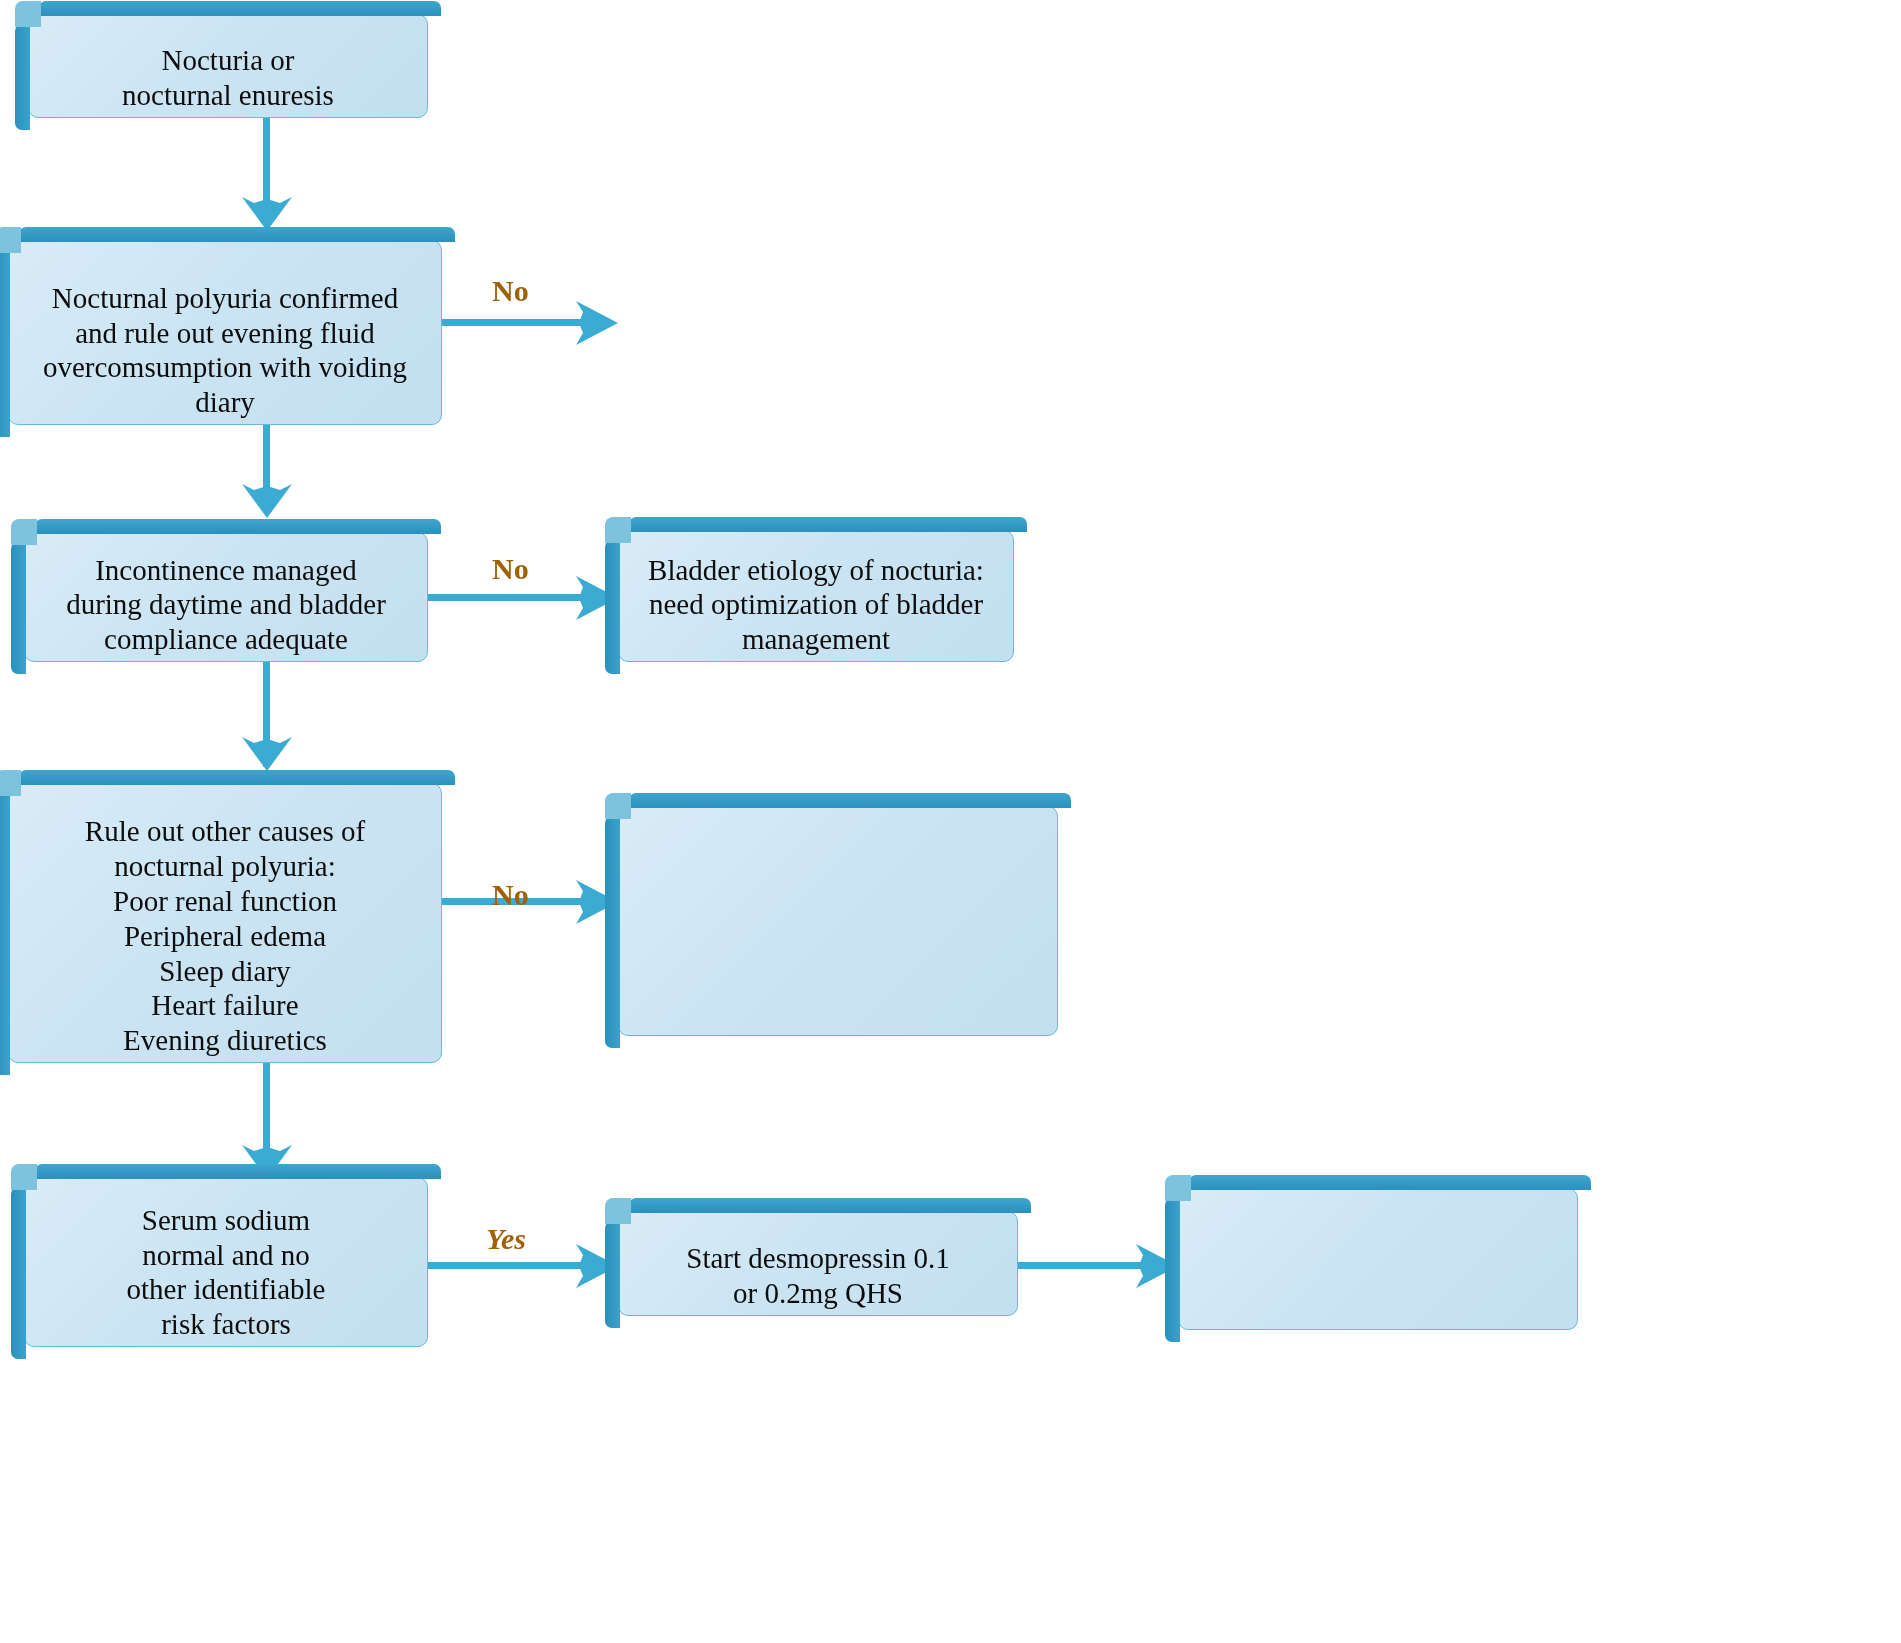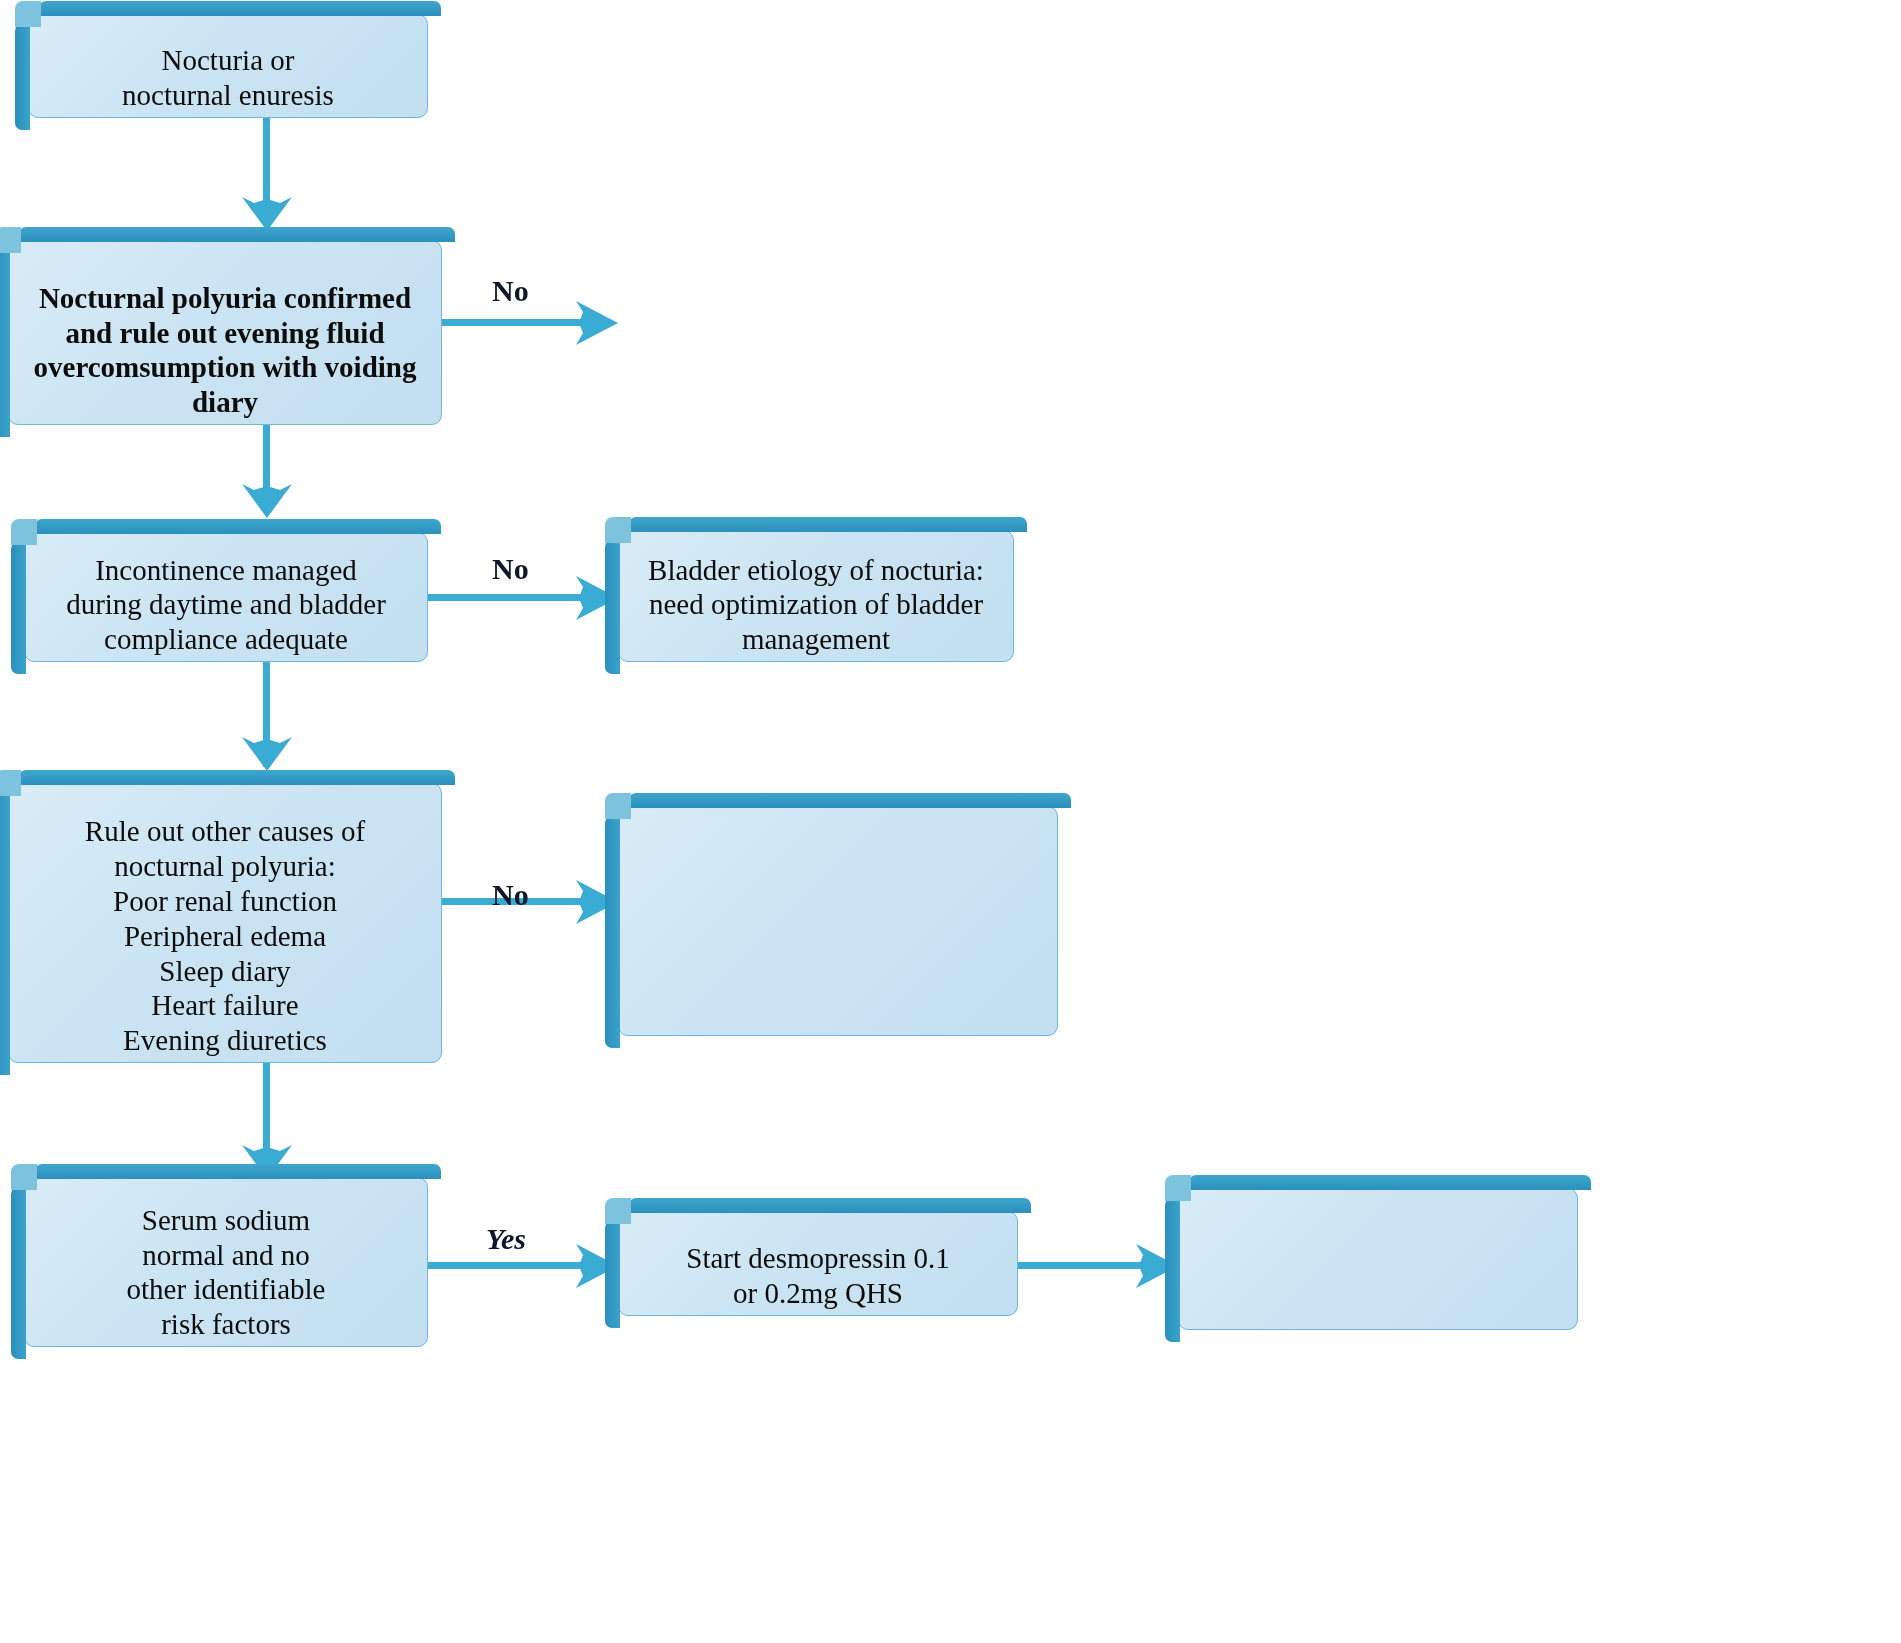--- a/index.html
+++ b/index.html
@@ -90,21 +90,21 @@
   .arrowhead {
     position: absolute;
     z-index: 3;
     overflow: visible;
   }
 
   
   .edge-label {
     position: absolute;
     font-weight: bold;
-    color: #0f172a;
+    color: #a16207;
     z-index: 5;
     white-space: nowrap;
   }
 </style>
 </head>
 <body>
 
 <div id="canvas">
 
   <div class="conn-v" style="left:263px; top:118px; height:95px;"></div>
@@ -153,21 +153,21 @@
   </svg>
 
   <div class="node" style="left:28px; top:14px; width:400px; height:104px; font-size:29px;">
     <span class="bevel-top"></span>
     <span class="bevel-left"></span>
     <span class="bevel-corner"></span>
     <span class="label">Nocturia or
 nocturnal enuresis</span>
   </div>
 
-  <div class="node" style="left:8px; top:240px; width:434px; height:185px; font-size:29px;font-weight:bold;">
+  <div class="node" style="left:8px; top:240px; width:434px; height:185px; font-size:29px;">
     <span class="bevel-top"></span>
     <span class="bevel-left"></span>
     <span class="bevel-corner"></span>
     <span class="label">Nocturnal polyuria confirmed
 and rule out evening fluid
 overcomsumption with voiding
 diary</span>
   </div>
 
 

